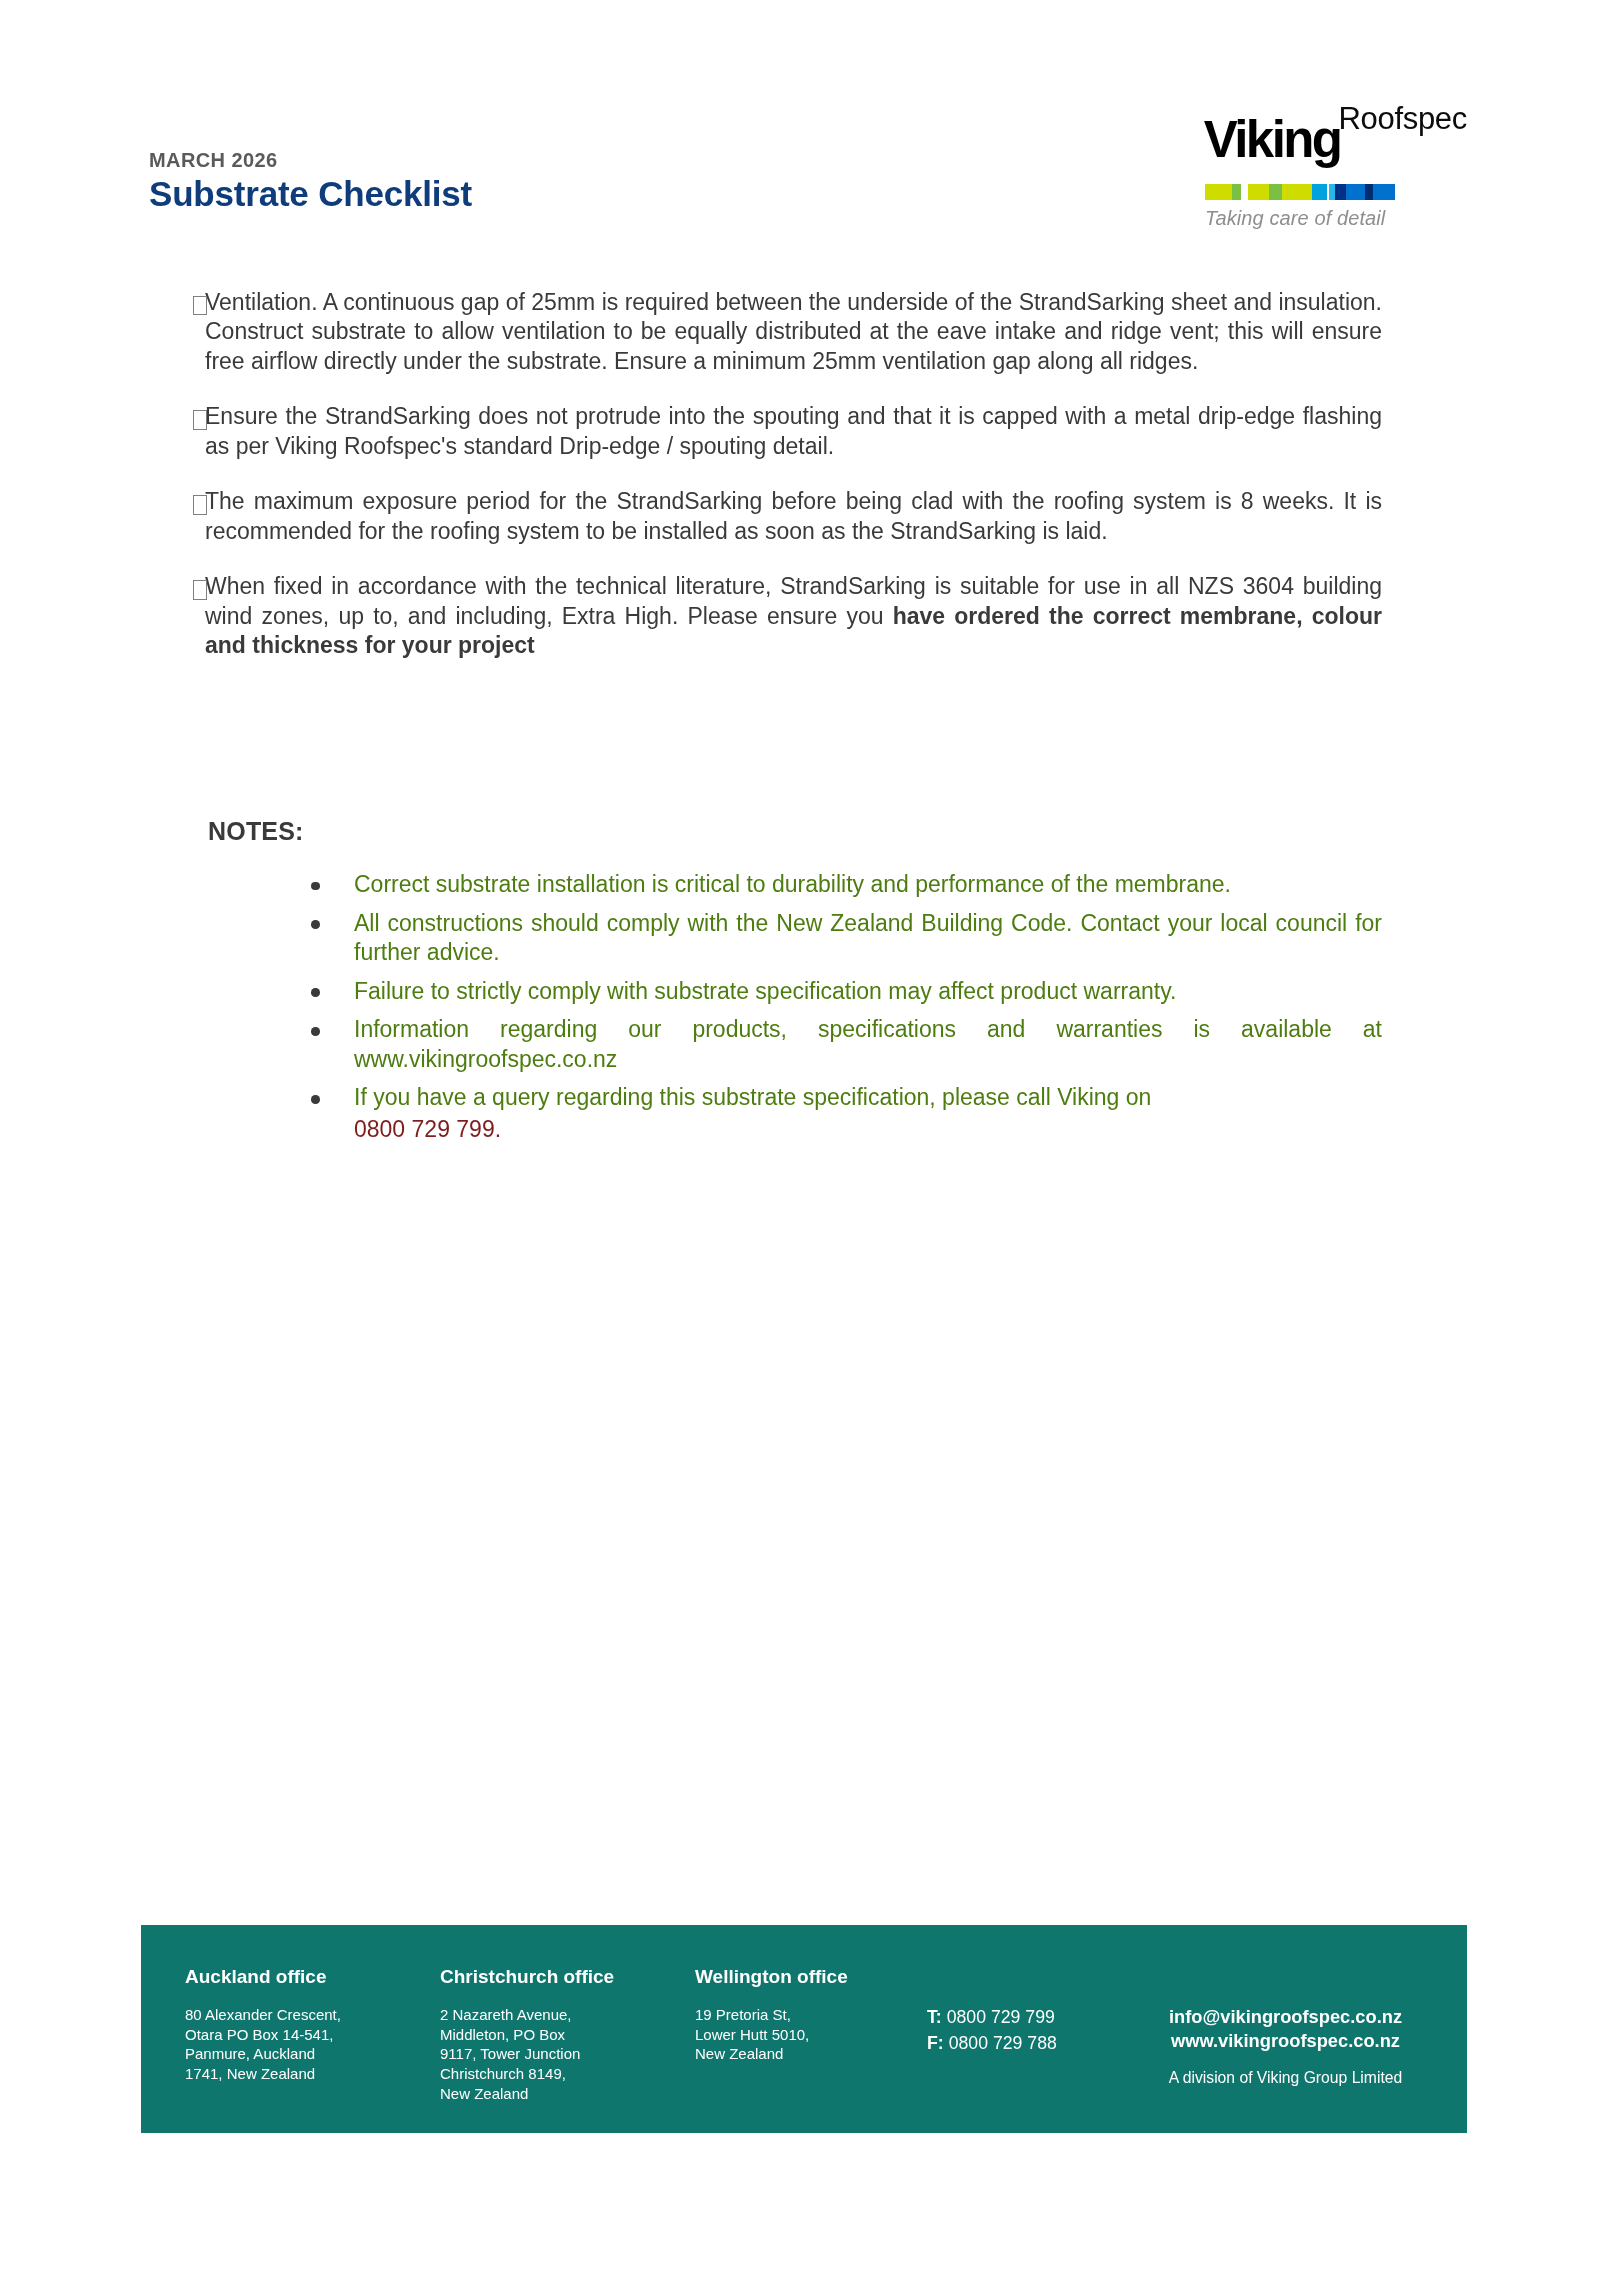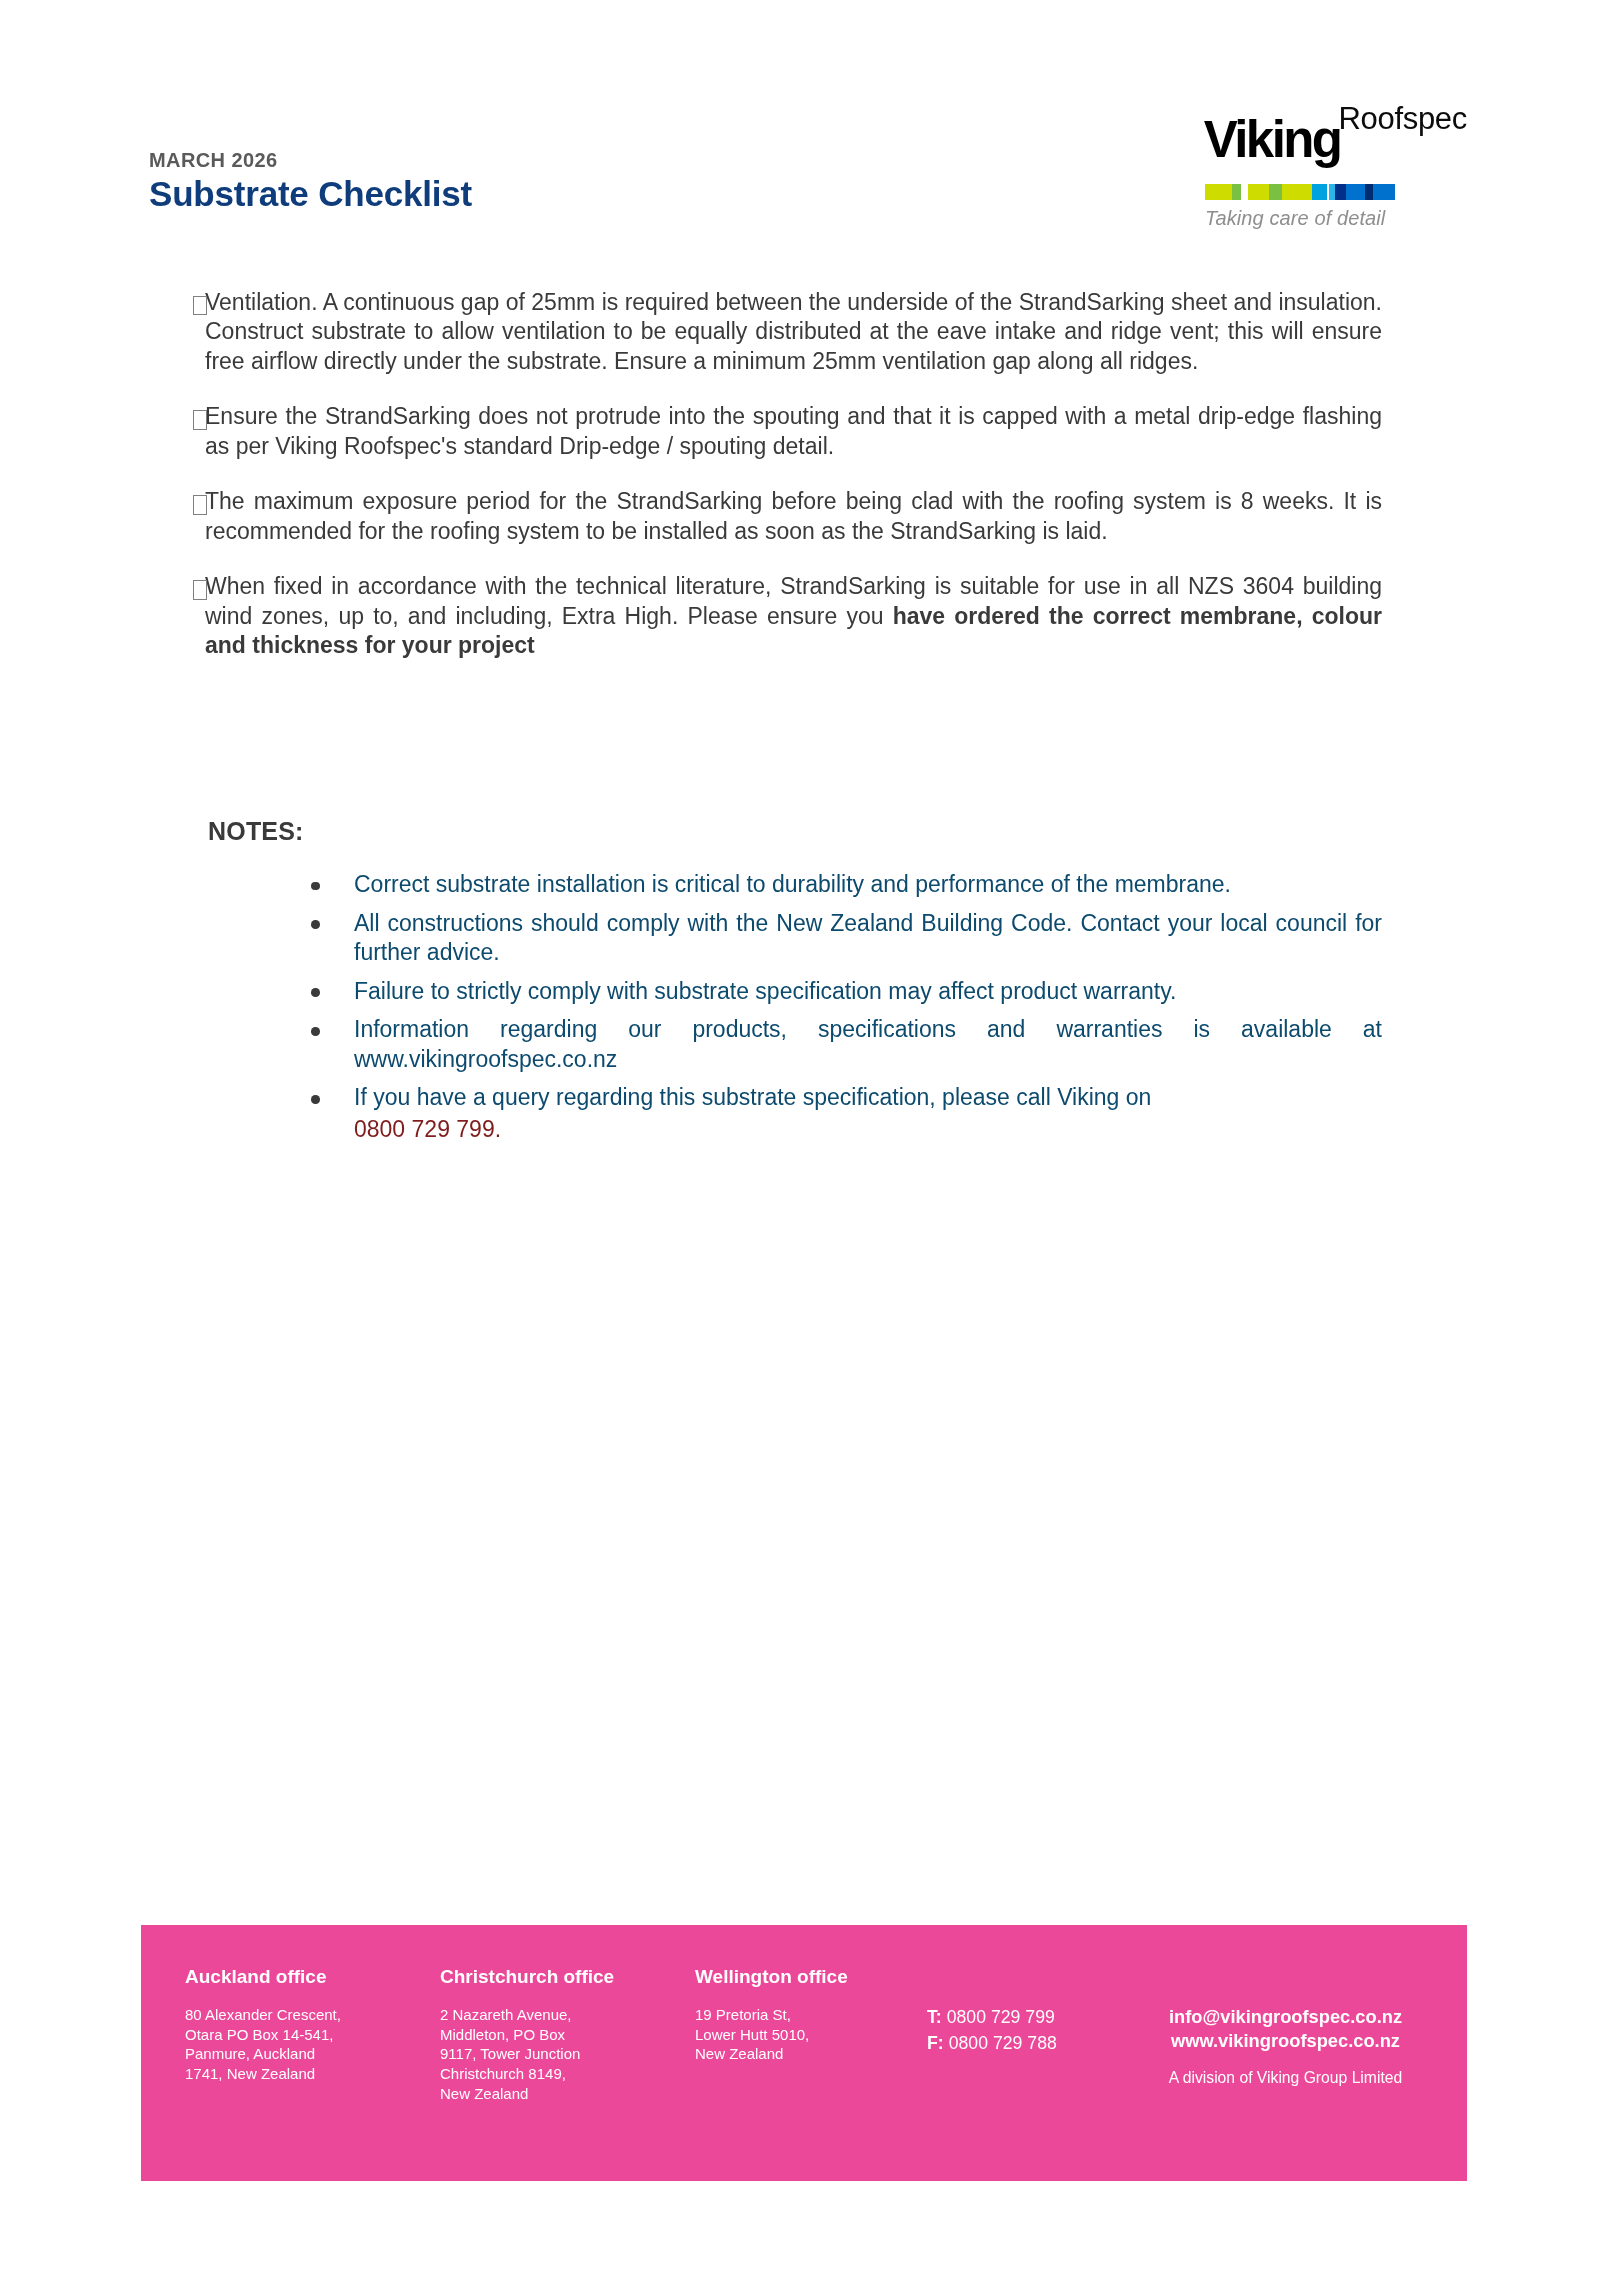--- a/index.html
+++ b/index.html
@@ -154,40 +154,40 @@
     left: 9.2px;
     top: 11.8px;
     width: 8.5px;
     height: 8.5px;
     border-radius: 50%;
     background: #3a3a3a;
   }
   .note-text {
     font-size: 23px;
     line-height: 1.28;
-    color: #0c4a6e;
+    color: #4d7c0f;
     text-align: justify;
     margin: 0;
   }
   .note-text.no-justify { text-align: left; }
   .note-sub {
     font-size: 23px;
     line-height: 1.45;
     color: #7f1d1d;
     margin: 0;
   }
 
   
   .footer {
     position: absolute;
     left: 141px;
     top: 1925px;
     width: 1326px;
-    height: 256px;
-    background: #ec4899;
+    height: 208px;
+    background: #0f766e;
     color: #ffffff;
   }
   .footer-inner {
     position: absolute;
     left: 44px;
     top: 42px;
     right: 26px;
     display: flex;
     align-items: flex-start;
   }

